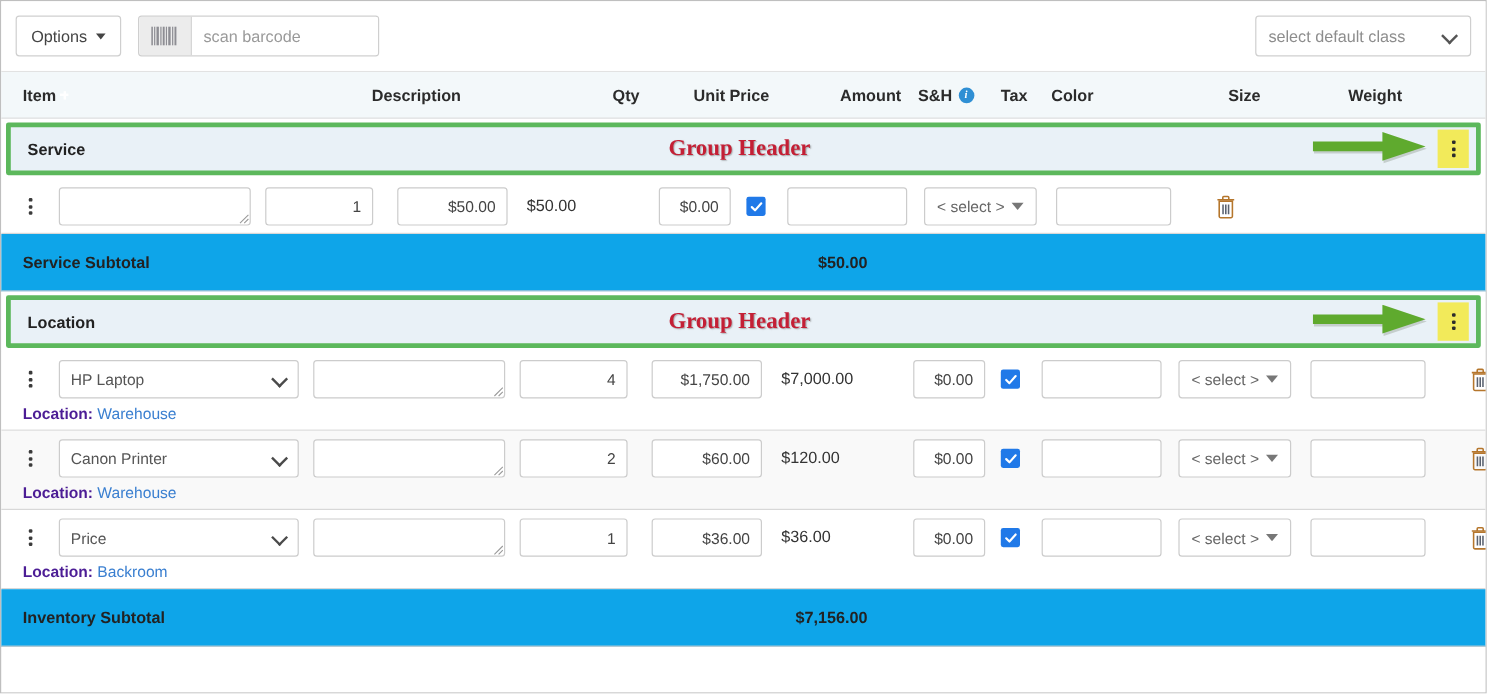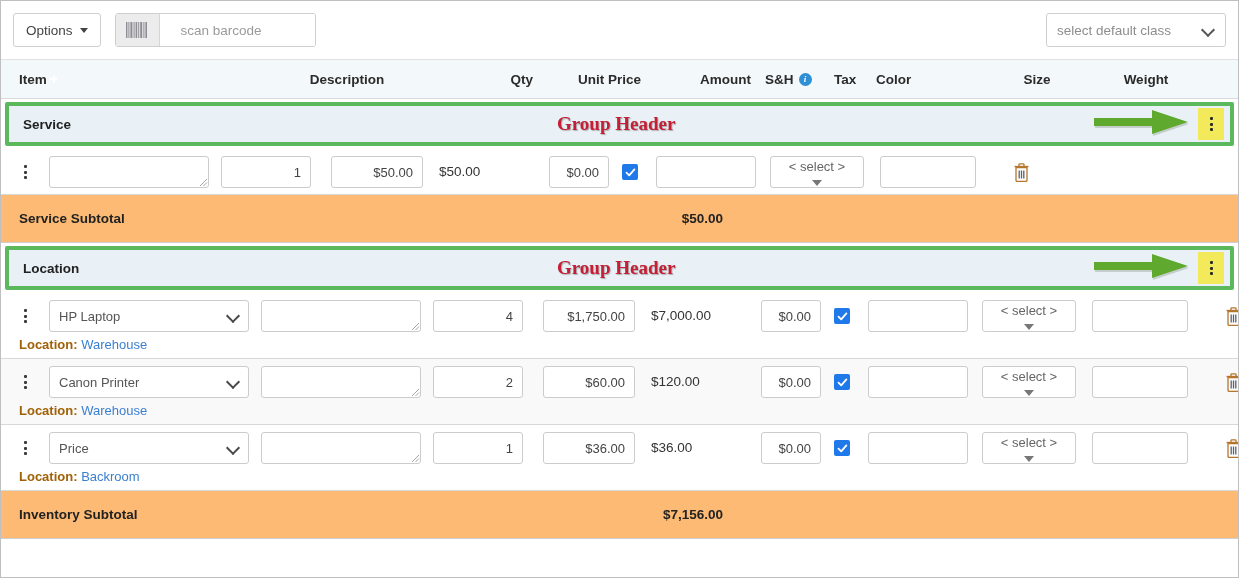--- a/index.html
+++ b/index.html
@@ -59,21 +59,21 @@
   .barcode-addon {
     width:44px;
     background:#ececec;
     border-right:1px solid #d6d6d6;
     display:flex; align-items:center; justify-content:center;
   }
   .barcode-glyph { display:block; }
   .barcode-input {
     width:155px;
     border:0; outline:none;
-    padding:0 21px;
+    padding:0 10px;
     font-size:13.5px;
     color:#333;
     font-family:"Liberation Sans", sans-serif;
     background:#fff;
   }
   .barcode-input::placeholder { color:#9a9a9a; }
 
   .class-select {
     position:absolute;
     right:12px; top:12px;
@@ -292,54 +292,53 @@
   .selectbox {
     width:94px; height:32px;
     border:1px solid #cccccc;
     border-radius:3px;
     background:#fff;
     display:flex; align-items:center; justify-content:center;
     gap:6px;
     font-size:13px;
     color:#666;
     cursor:pointer;
-    flex-direction:column;
   }
   .tri-down {
     width:0;height:0;
     border-left:5px solid transparent;
     border-right:5px solid transparent;
     border-top:6px solid #777;
   }
 
   .trash-cell {
     display:flex; align-items:flex-start; justify-content:center;
     padding-top:6px;
   }
   .trash { cursor:pointer; display:block; }
 
   .location-line {
     padding-left:18px;
     margin-top:5px;
     font-size:13px;
   }
-  .location-line .lbl { font-weight:bold; color:#a16207; }
+  .location-line .lbl { font-weight:bold; color:#4c1d95; }
   .location-line .lnk { color:#3a7fd0; cursor:pointer; }
 
   .row-inner { display:flex; width:100%; align-items:flex-start; }
   .row-block {
     border-bottom:1px solid #d8d8d8;
     background:#fff;
     padding:7px 0 6px 0;
   }
   .row-block.alt { background:#f9f9f9; }
 
   .subtotal-row {
     height:48px;
-    background:#fdba74;
+    background:#0ea5e9;
     display:flex; align-items:center;
     border-bottom:1px solid #cfcfcf;
   }
   .subtotal-label {
     font-weight:bold; font-size:13.5px; color:#222;
     padding-left:18px; width:620px;
   }
   .subtotal-value {
     font-weight:bold; font-size:13.5px; color:#222;
     width:110px; text-align:right; padding-right:8px;

